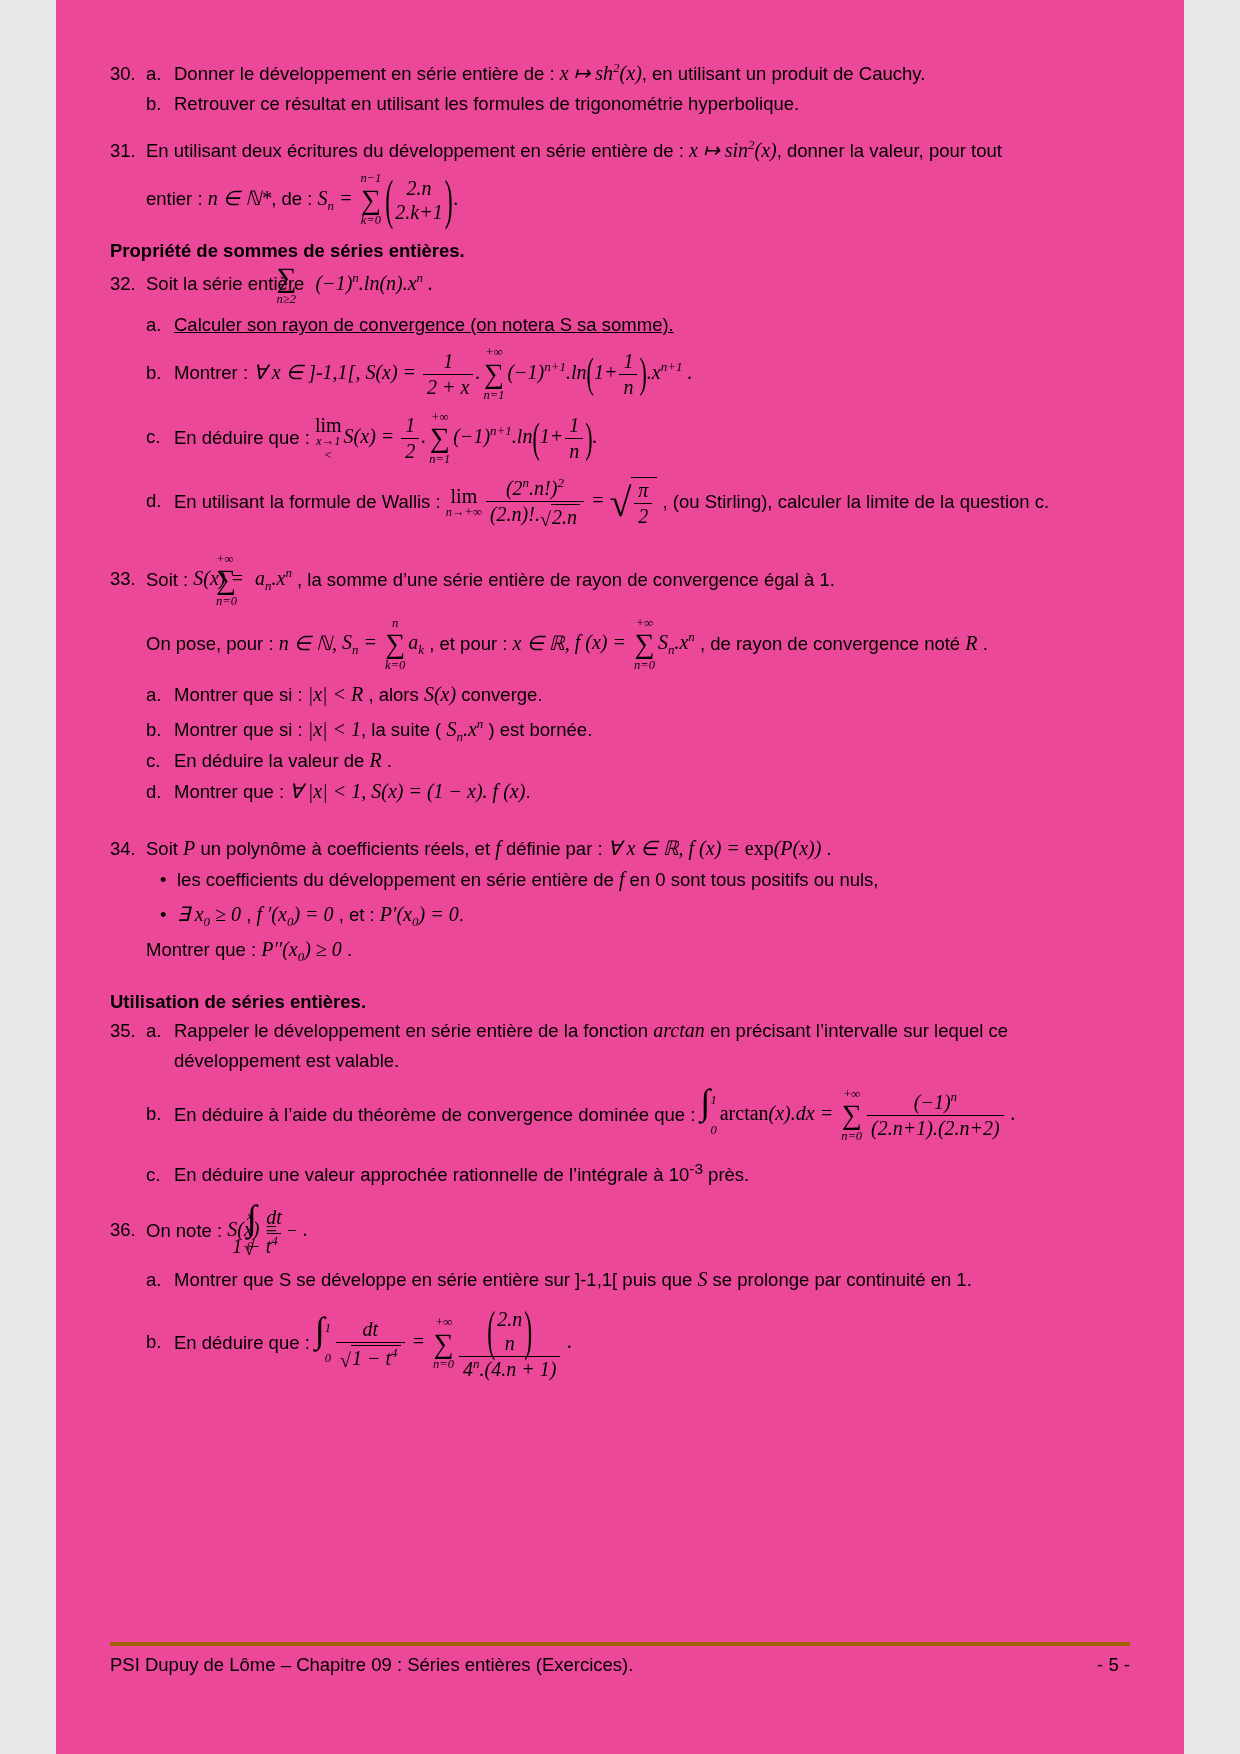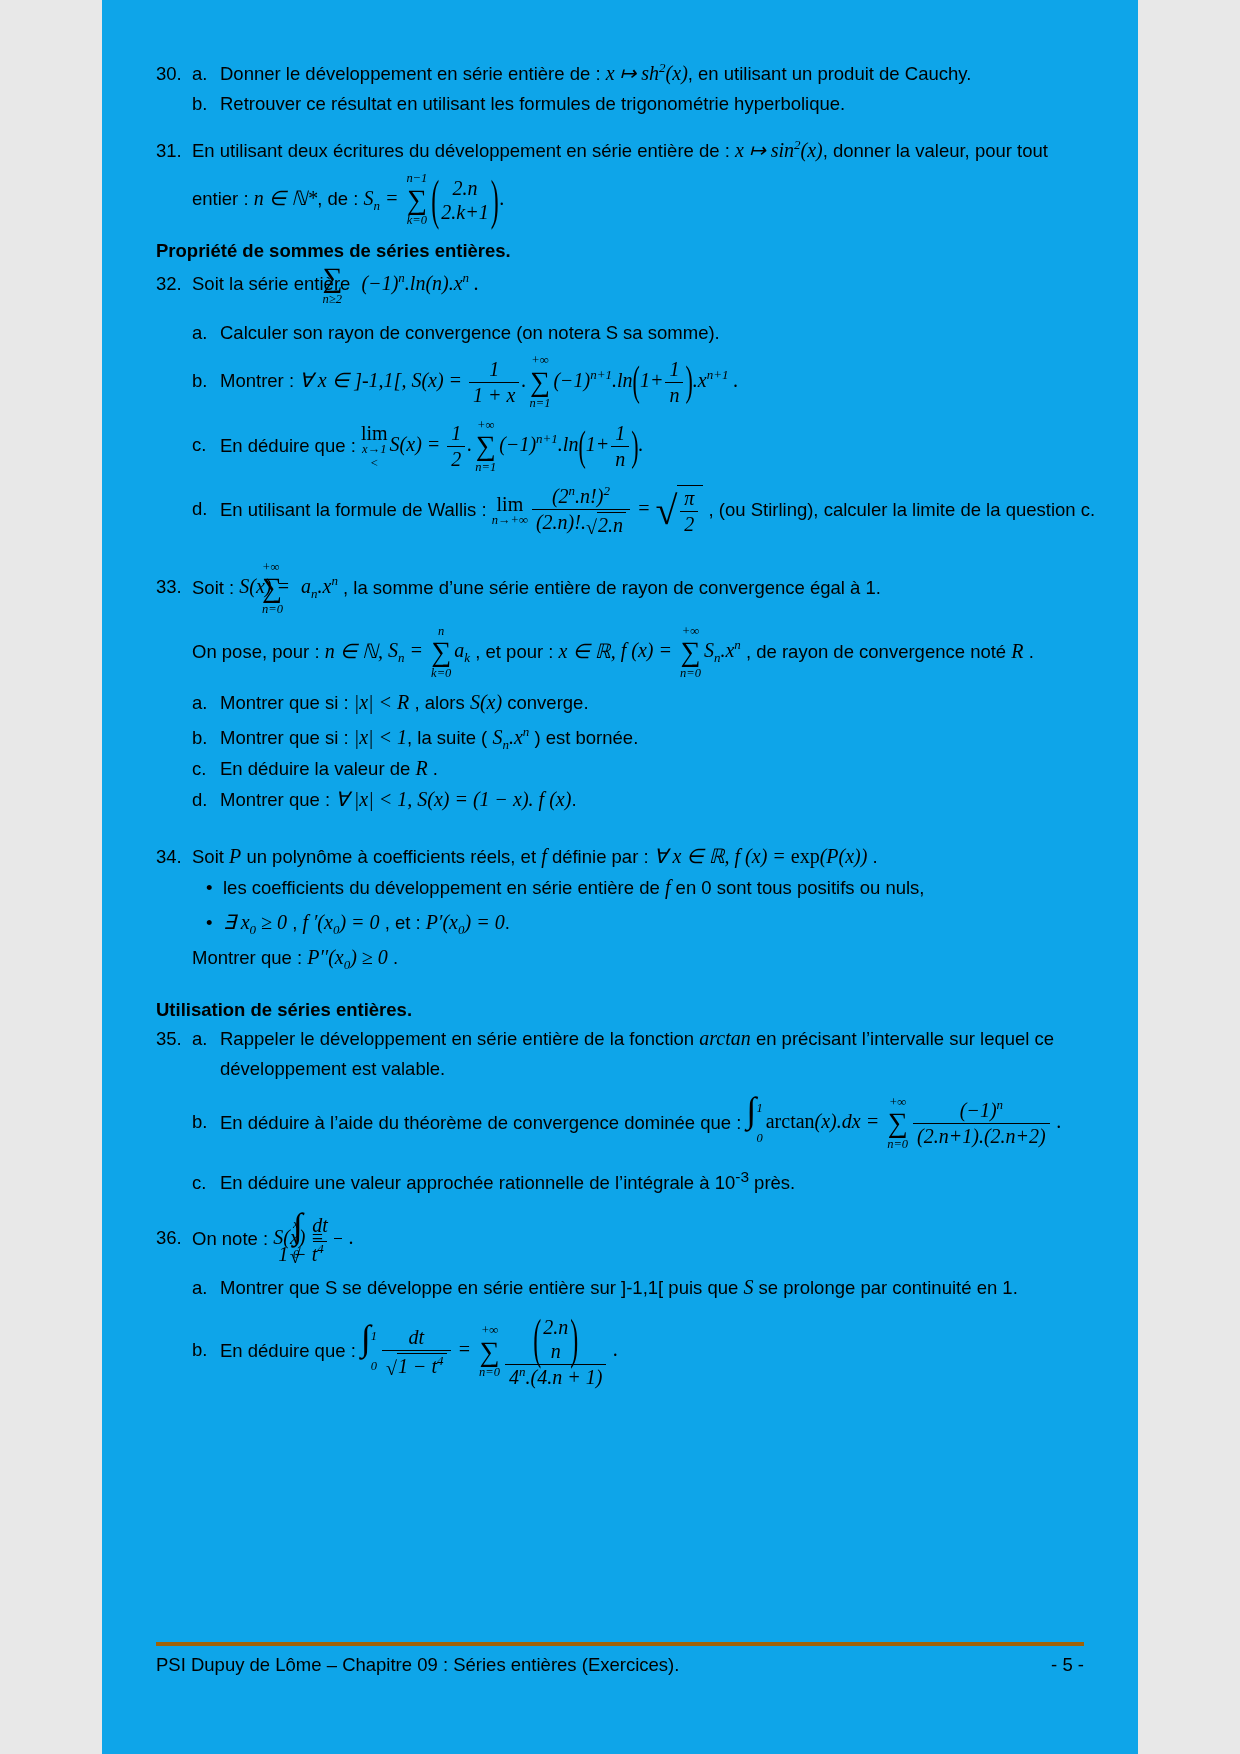--- a/index.html
+++ b/index.html
@@ -1,17 +1,17 @@
 <!DOCTYPE html>
 <html><head>
 <meta charset="utf-8">
 <style>
   html,body { margin:0; padding:0; background:#e8e8e8; }
   .page {
-    width:1036px; height:1754px; margin:0 auto; background:#0ea5e9;
+    width:1128px; height:1754px; margin:0 auto; background:#ec4899;
     position:relative; box-sizing:border-box; padding:58px 54px 0 54px;
     font-family:"Liberation Sans", sans-serif; font-size:18.5px; color:#000;
   }
   .line { line-height:30px; margin:0; }
   .nw { white-space:nowrap; }
   .ex { padding-left:36px; }
   .hang { text-indent:-36px; }
   .num { display:inline-block; width:36px; text-indent:0; }
   .lbl { display:inline-block; width:28px; text-indent:0; }
   .ind2 { padding-left:28px; }
@@ -77,22 +77,22 @@
           </span><span>.</span></span></div>
   </div>
 
   <h3 class="sec">Propriété de sommes de séries entières.</h3>
 
   <div class="ex" style="margin-bottom:24px;">
     <div class="line hang nw"><span class="num">32.</span><span>Soit la série entière </span><span class="math"><span class="sum">
             <span class="sym">∑</span>
             <span class="lb">n≥2</span>
           </span><span>(−1)</span><sup>n</sup><span>.ln(n).x</span><sup>n</sup><span> .</span></span></div>
-    <div class="line" style="margin-top:12px;"><span class="lbl">a.</span><span>Calculer son rayon de convergence (on notera S sa somme).</span></div>
-    <div class="line nw" style="margin-top:6px;"><span class="lbl">b.</span><span>Montrer : </span><span class="math"><span>∀ x ∈ ]-1,1[, </span><span>S(x)</span><span> = </span><span class="frac"><span class="fn">1</span><span class="fd">1 + x</span></span><span>.</span><span class="sum">
+    <div class="line" style="margin-top:4px;text-decoration:underline;"><span class="lbl">a.</span><span>Calculer son rayon de convergence (on notera S sa somme).</span></div>
+    <div class="line nw" style="margin-top:6px;"><span class="lbl">b.</span><span>Montrer : </span><span class="math"><span>∀ x ∈ ]-1,1[, </span><span>S(x)</span><span> = </span><span class="frac"><span class="fn">1</span><span class="fd">2 + x</span></span><span>.</span><span class="sum">
             <span class="lt">+∞</span>
             <span class="sym">∑</span>
             <span class="lb">n=1</span>
           </span><span>(−1)</span><sup>n+1</sup><span>.ln</span><span class="bp t18">(</span><span>1+</span><span class="frac"><span class="fn">1</span><span class="fd">n</span></span><span class="bp t18">)</span><span>.x</span><sup>n+1</sup><span> .</span></span></div>
     <div class="line nw" style="margin-top:8px;"><span class="lbl">c.</span><span>En déduire que : </span><span class="math"><span class="limop">
             <span class="lw">lim</span>
             <span class="ls">x→1</span>
             <span class="ls2">&lt;</span>
           </span><span>S(x)</span><span> = </span><span class="frac"><span class="fn">1</span><span class="fd">2</span></span><span>.</span><span class="sum">
             <span class="lt">+∞</span>

